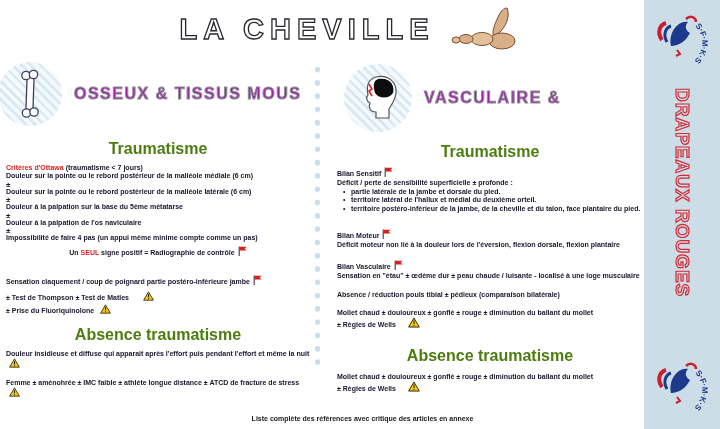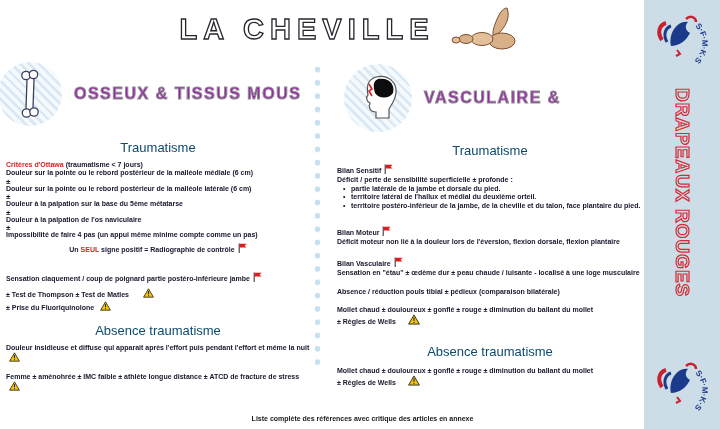--- a/index.html
+++ b/index.html
@@ -26,21 +26,21 @@
   .icon-circle.c2 { width:68px; height:68px; }
   .sec-title {
     font-size:16px; font-weight:bold; letter-spacing:1.5px; color:#a21caf;
     -webkit-text-stroke:1px #8e8e93; line-height:1.1; white-space:nowrap;
   }
   .sec-title.two-line { text-align:right; }
   
   .col { position:absolute; }
   .col.left-col  { left:6px;  top:140px; width:304px; }
   .col.right-col { left:337px; top:143px; width:306px; }
-  .h-blue { font-size:13px; font-weight:normal; color:#0c4a6e; text-align:center; }
+  .h-blue { font-size:16px; font-weight:bold; color:#4d7c0f; text-align:center; }
   .line { font-size:7px; font-weight:bold; color:#16162c; line-height:8.4px; }
   .pm { font-size:8px; font-weight:bold; color:#16162c; line-height:7px; }
   .red { color:#d91e1e; }
   .centered { text-align:center; }
   .bullets { margin:0; padding:0; list-style:none; }
   .bullets .line { padding-left:14px; position:relative; }
   .bullets .line::before { content:"•"; position:absolute; left:6px; }
   .ico { display:inline-block; vertical-align:-1px; margin-left:3px; }
   
   .divider {

